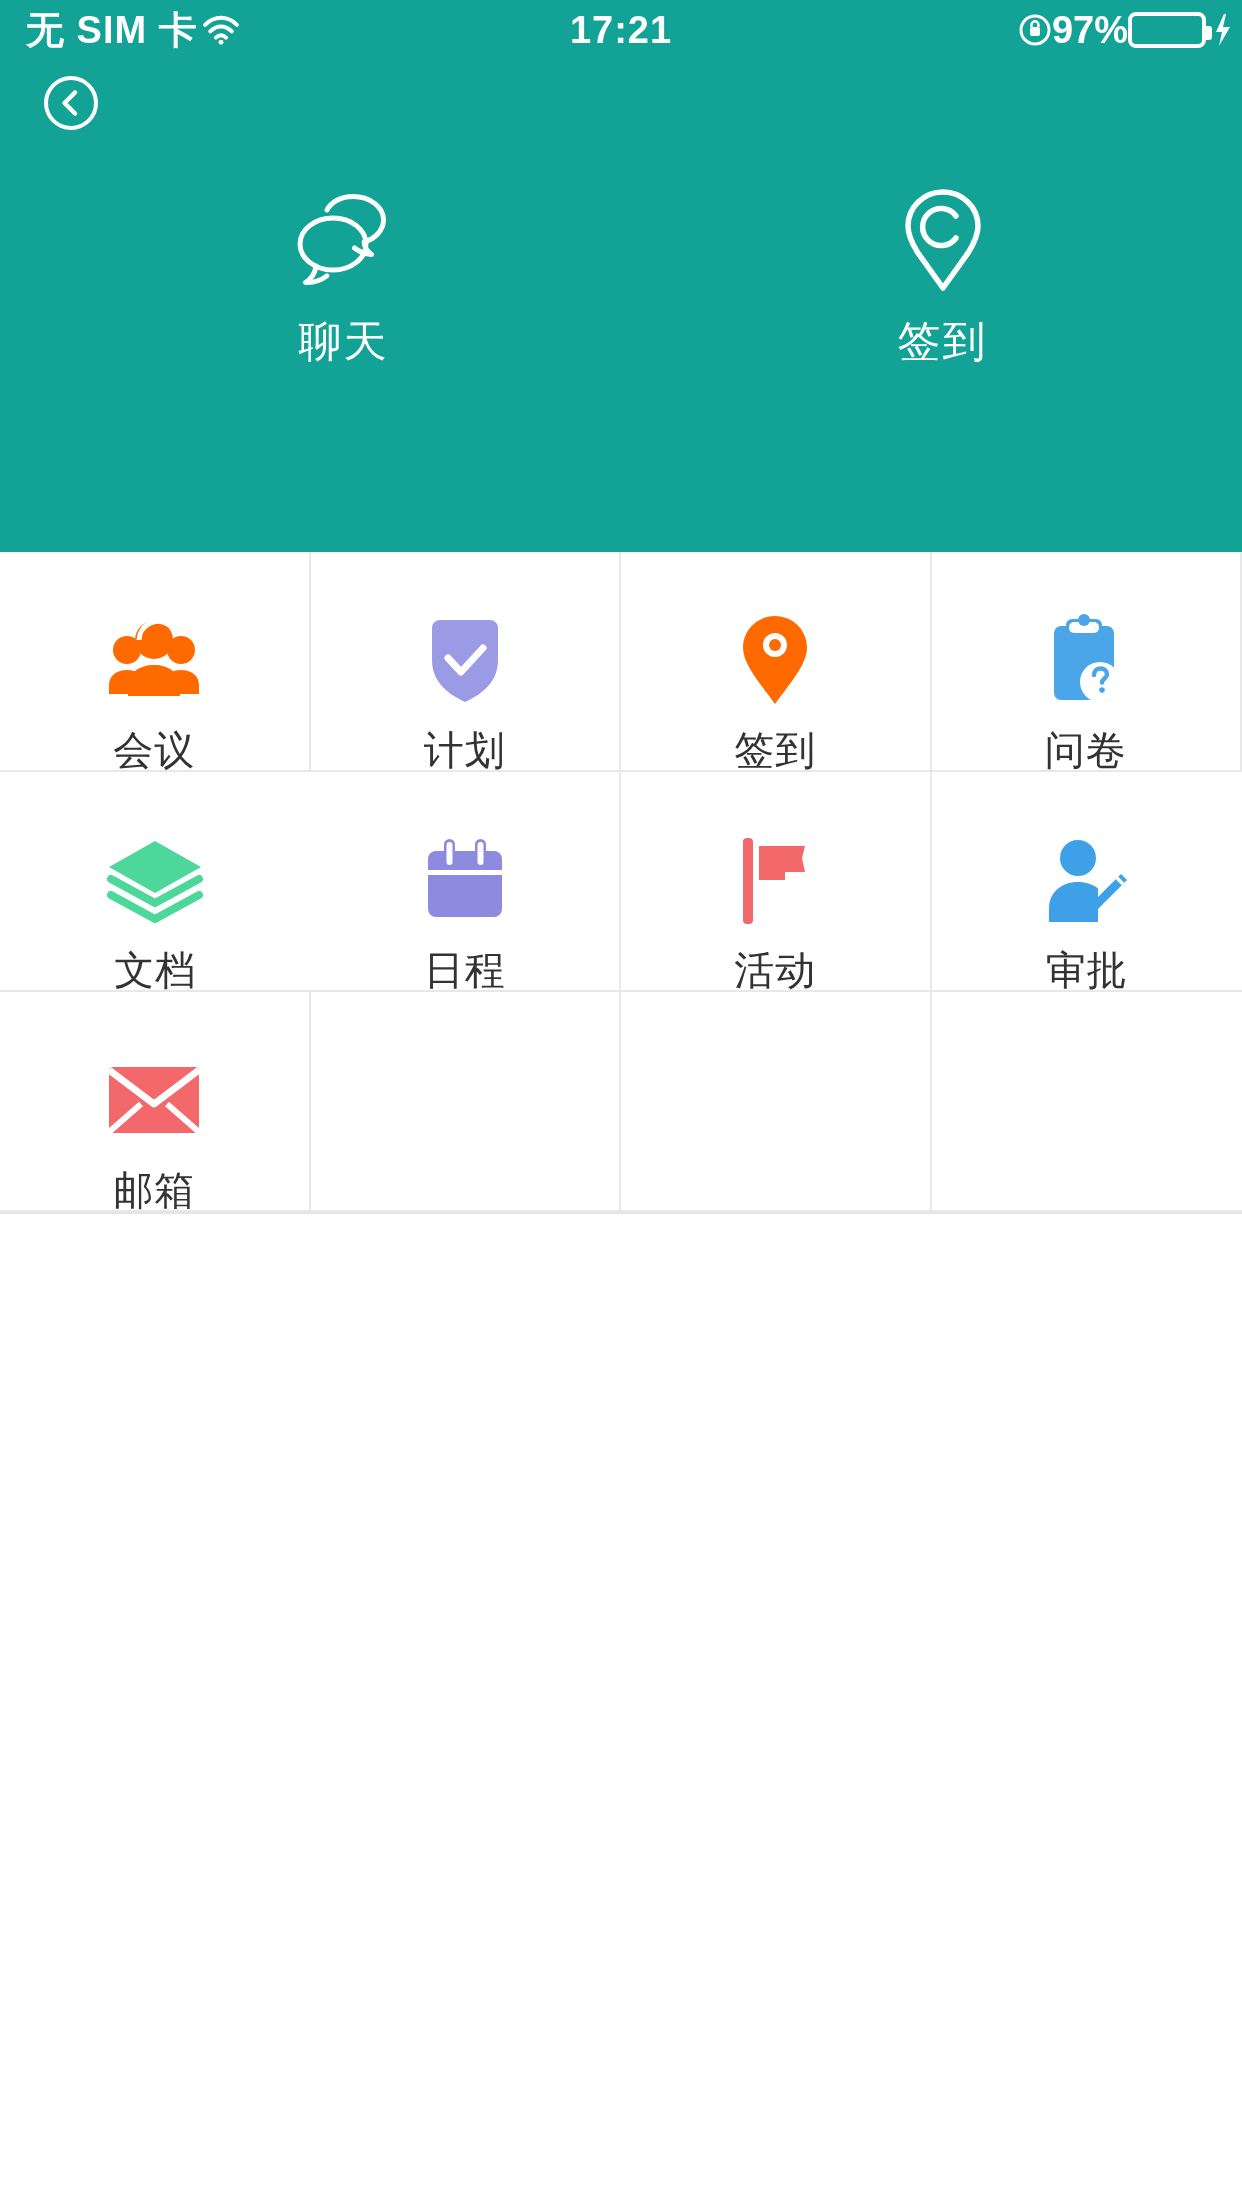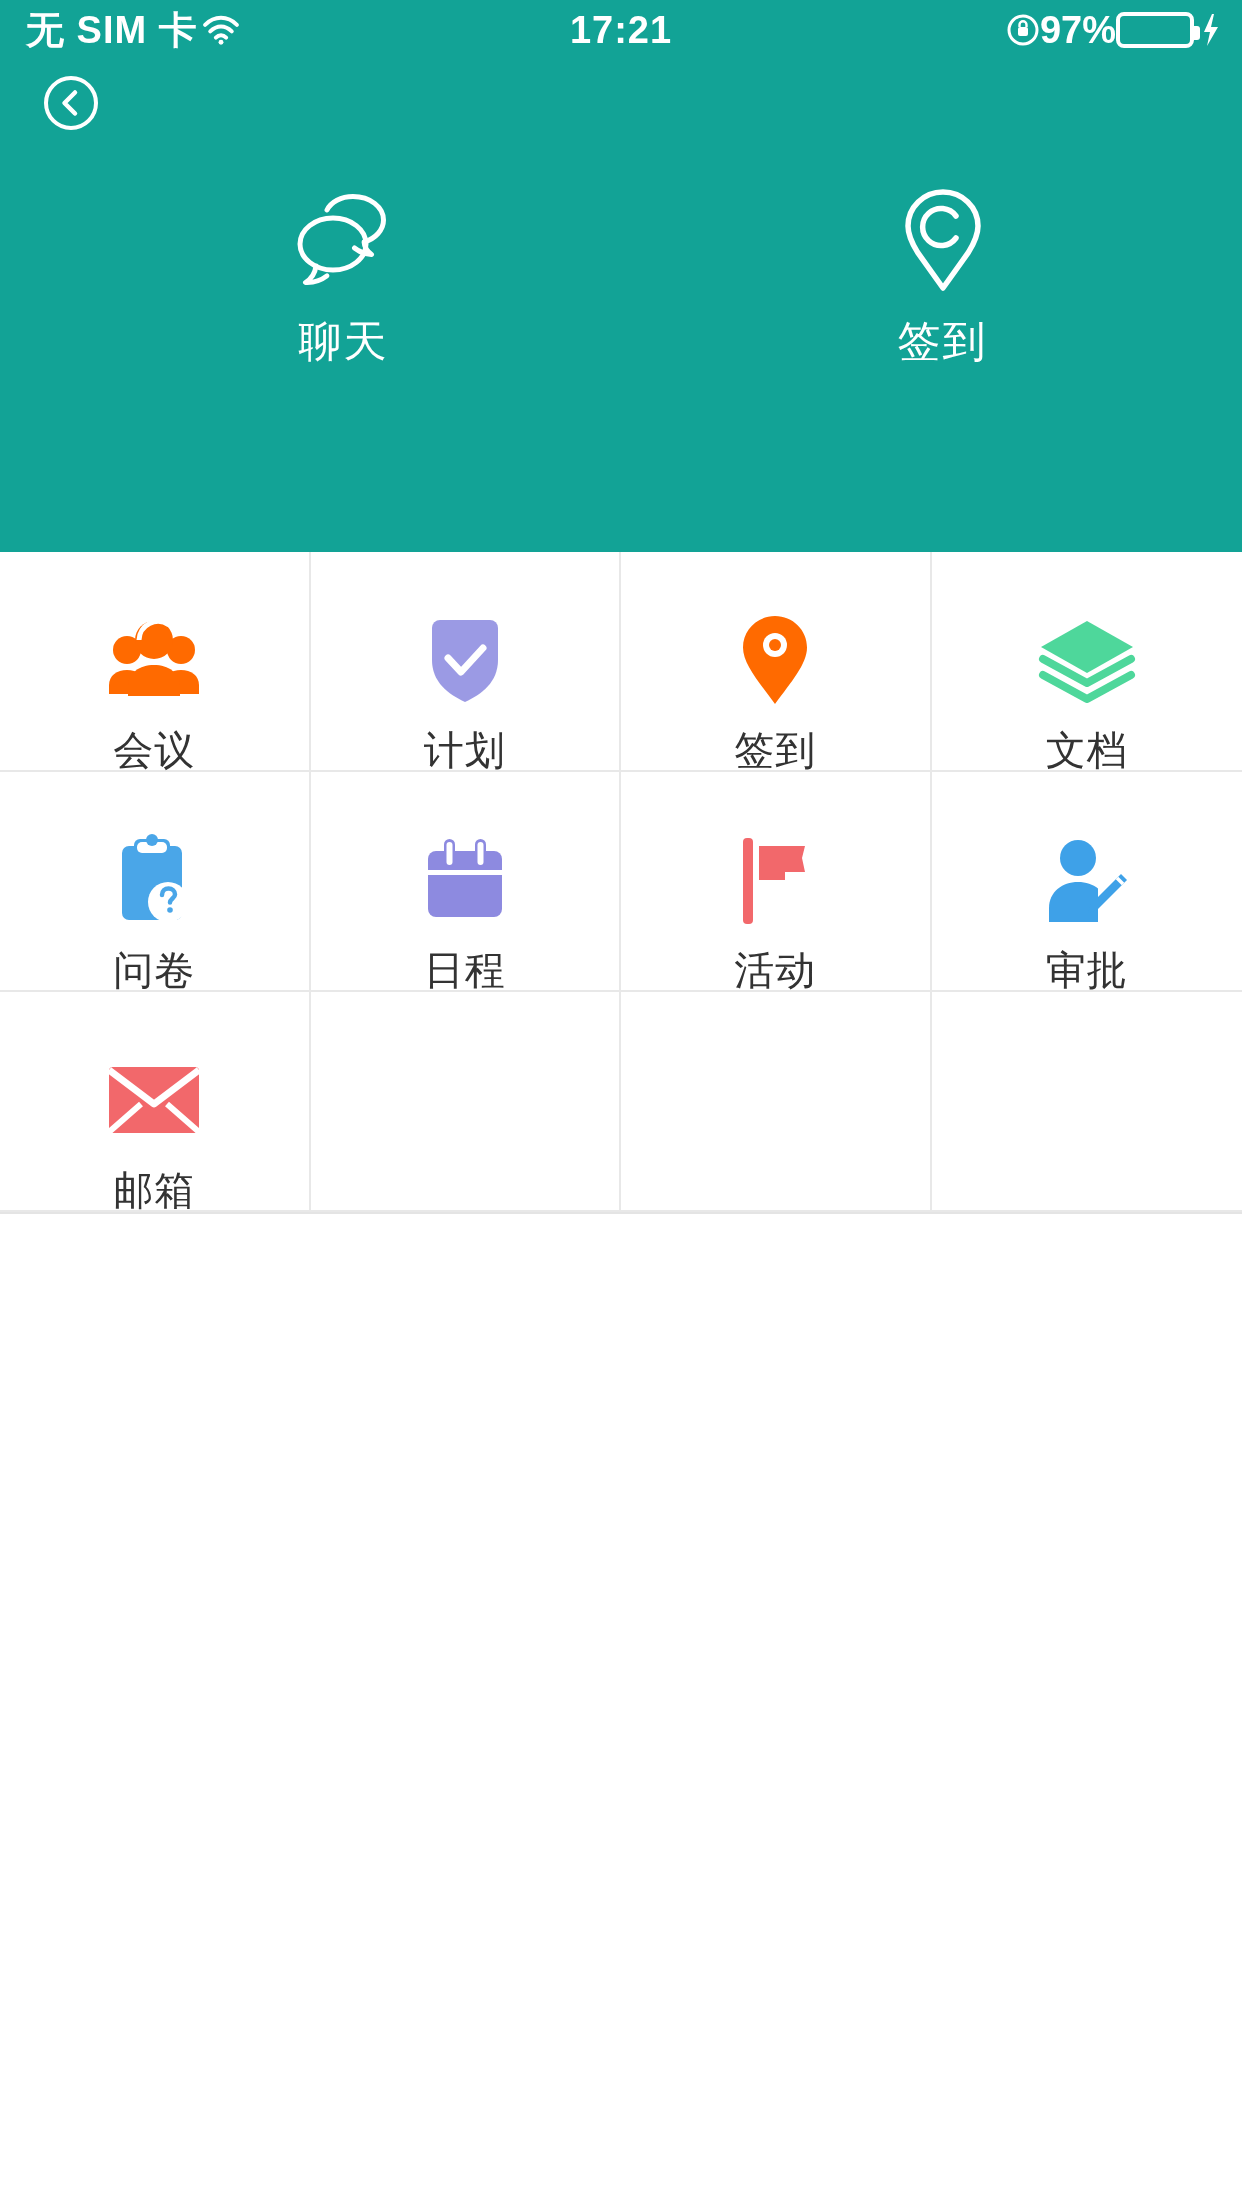--- a/index.html
+++ b/index.html
@@ -39,21 +39,21 @@
     left: 0; right: 0;
     text-align: center;
     font-size: 38px;
     font-weight: 700;
     letter-spacing: 1px;
   }
   .sb-right {
     margin-left: auto;
     display: flex;
     align-items: center;
-    padding-right: 22px;
+    padding-right: 10px;
   }
   .rotlock-icon { width: 34px; height: 34px; display: block; }
   .sb-battpct { font-size: 38px; font-weight: 700; }
   .battery {
     position: relative;
     width: 78px;
     height: 36px;
     border: 4px solid #ffffff;
     border-radius: 8px;
     padding: 3px;
@@ -260,46 +260,46 @@
     <div class="cell-icon">
       <svg width="74" height="96" viewBox="0 0 74 96" fill="none">
         <path d="M37 4C19.3 4 5 18 5 35.4 5 52 21 70 37 92c16-22 32-40 32-56.6C69 18 54.7 4 37 4z" fill="#ff6a00"></path>
         <circle cx="37" cy="33" r="12" fill="#fff"></circle>
         <circle cx="37" cy="33" r="6" fill="#ff6a00"></circle>
       </svg>
     </div>
     <div class="cell-label">签到</div>
   </div>
 
-  <div class="cell last-col">
-    <div class="cell-icon">
-      <svg width="100" height="86" viewBox="0 0 100 86" fill="none">
-        <path d="M50 4 96 30 50 56 4 30 50 4z" fill="#4ed79b"></path>
-        <path d="M6 42l44 24 44-24" stroke="#4ed79b" stroke-width="8" stroke-linecap="round" stroke-linejoin="round"></path>
-        <path d="M6 58l44 24 44-24" stroke="#4ed79b" stroke-width="8" stroke-linecap="round" stroke-linejoin="round"></path>
-      </svg>
-    </div>
-    <div class="cell-label">文档</div>
-  </div>
-
   <div class="cell">
     <div class="cell-icon">
       <svg width="80" height="92" viewBox="0 0 80 92" fill="none">
         <rect x="8" y="12" width="60" height="74" rx="7" fill="#4aa6e8"></rect>
         <rect x="20" y="5" width="36" height="14" rx="6" fill="#4aa6e8"></rect>
         <rect x="23" y="8" width="30" height="11" rx="5" fill="#fff"></rect>
         <circle cx="38" cy="6" r="6" fill="#4aa6e8"></circle>
         <circle cx="54" cy="68" r="20" fill="#fff"></circle>
         <path d="M48 61c0-4 3-6.5 6.5-6.5S61 57 61 60.5c0 3.5-5 4.5-5 8" stroke="#4aa6e8" stroke-width="4.5" stroke-linecap="round" fill="none"></path>
         <circle cx="56" cy="76" r="2.8" fill="#4aa6e8"></circle>
       </svg>
     </div>
     <div class="cell-label">问卷</div>
   </div>
 
+  <div class="cell last-col">
+    <div class="cell-icon">
+      <svg width="100" height="86" viewBox="0 0 100 86" fill="none">
+        <path d="M50 4 96 30 50 56 4 30 50 4z" fill="#4ed79b"></path>
+        <path d="M6 42l44 24 44-24" stroke="#4ed79b" stroke-width="8" stroke-linecap="round" stroke-linejoin="round"></path>
+        <path d="M6 58l44 24 44-24" stroke="#4ed79b" stroke-width="8" stroke-linecap="round" stroke-linejoin="round"></path>
+      </svg>
+    </div>
+    <div class="cell-label">文档</div>
+  </div>
+
   <div class="cell">
     <div class="cell-icon">
       <svg width="86" height="86" viewBox="0 0 86 86" fill="none">
         <rect x="6" y="14" width="74" height="66" rx="8" fill="#8d8ae0"></rect>
         <rect x="22" y="2" width="11" height="28" rx="5.5" fill="#8d8ae0"></rect>
         <rect x="53" y="2" width="11" height="28" rx="5.5" fill="#8d8ae0"></rect>
         <rect x="24.5" y="5" width="6" height="23" rx="3" fill="#fff"></rect>
         <rect x="55.5" y="5" width="6" height="23" rx="3" fill="#fff"></rect>
         <rect x="6" y="33" width="74" height="5" fill="#fff"></rect>
       </svg>

